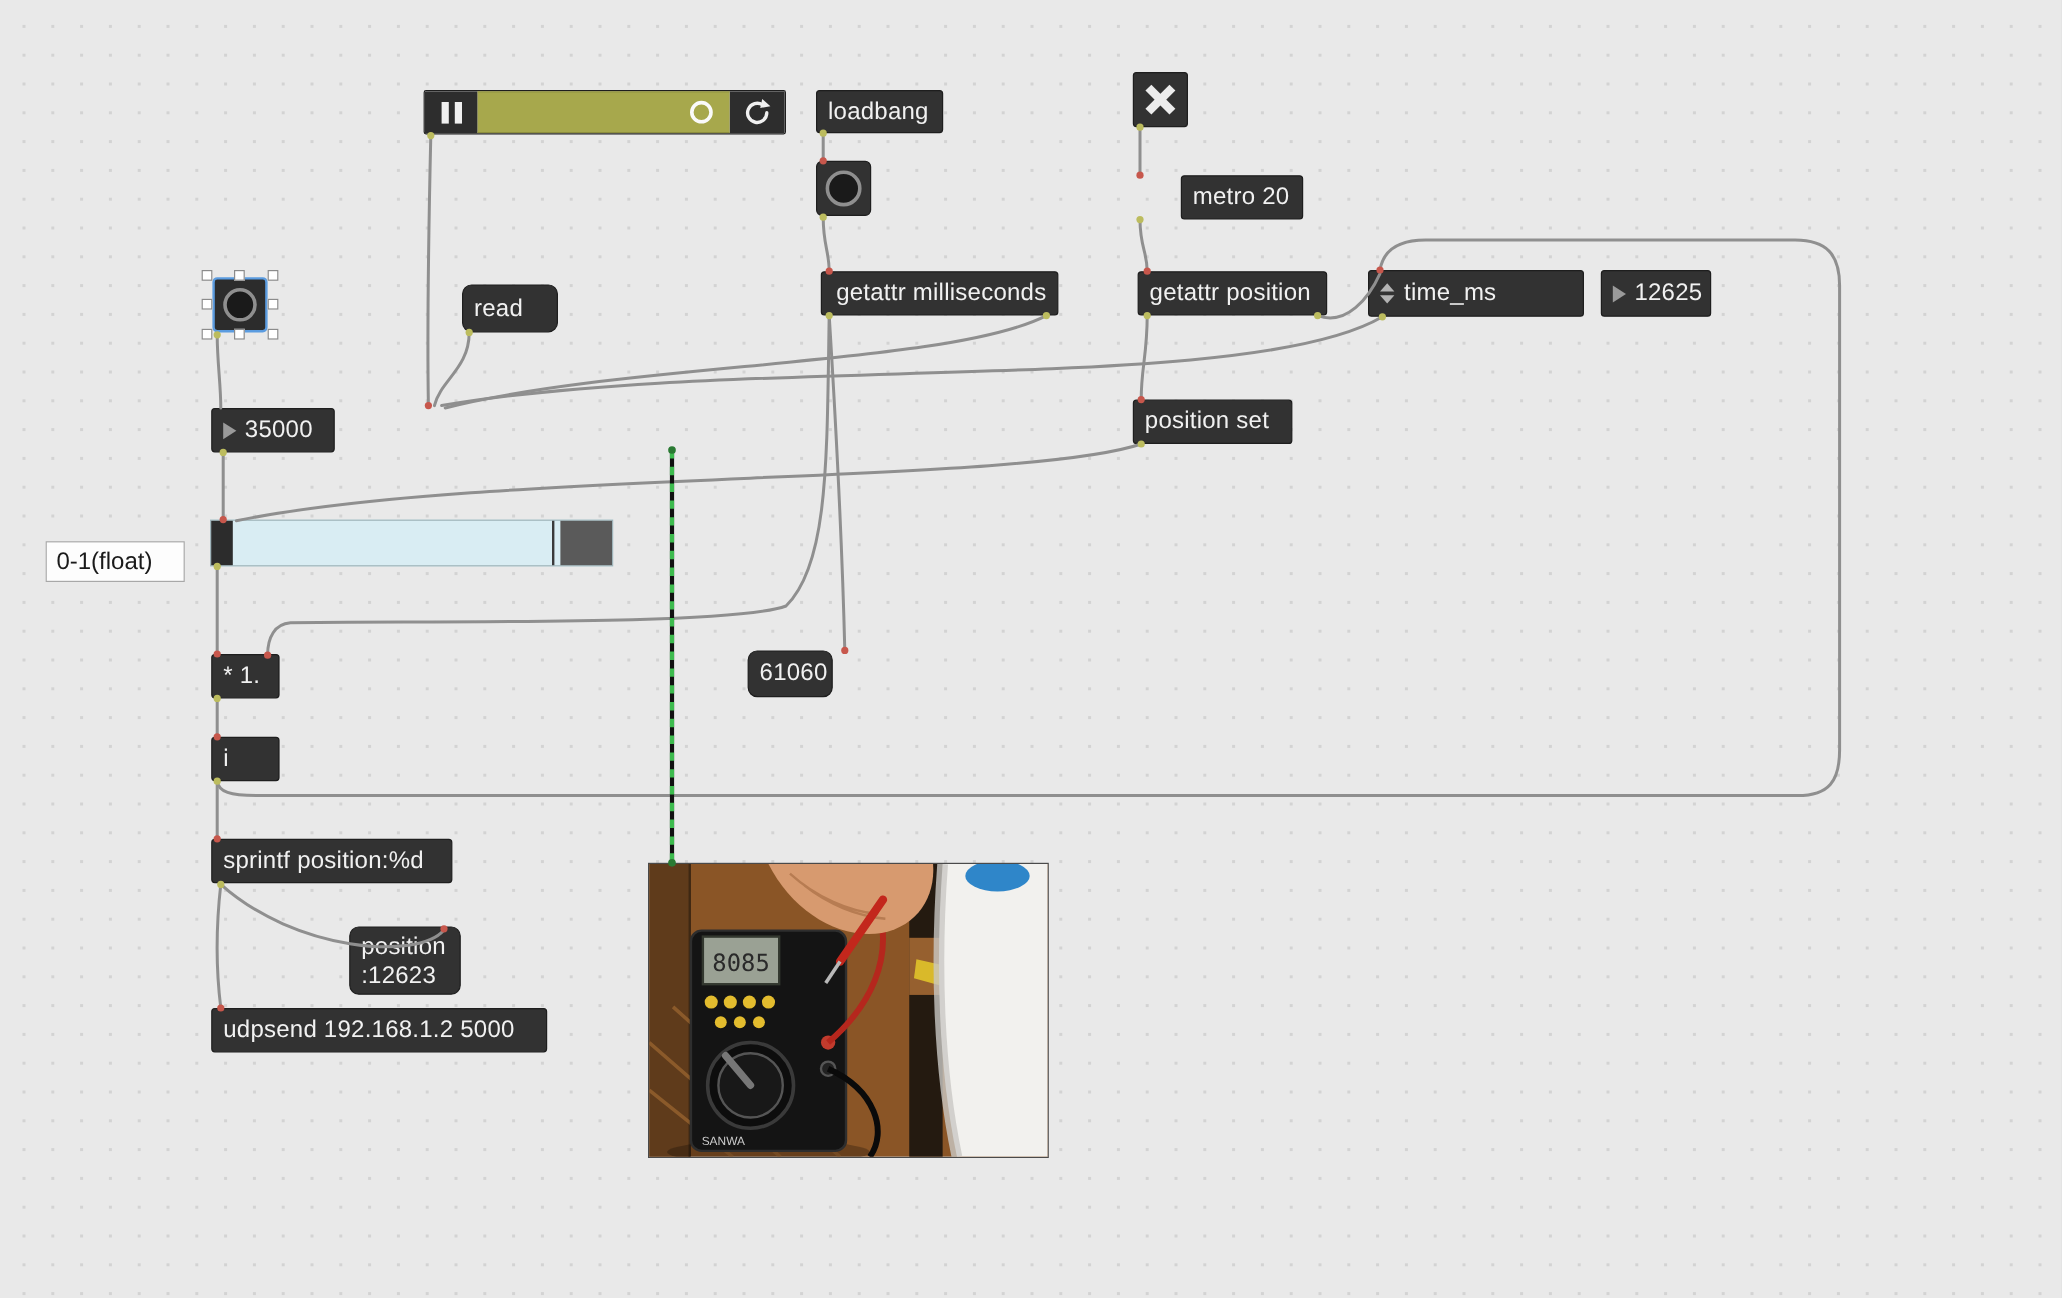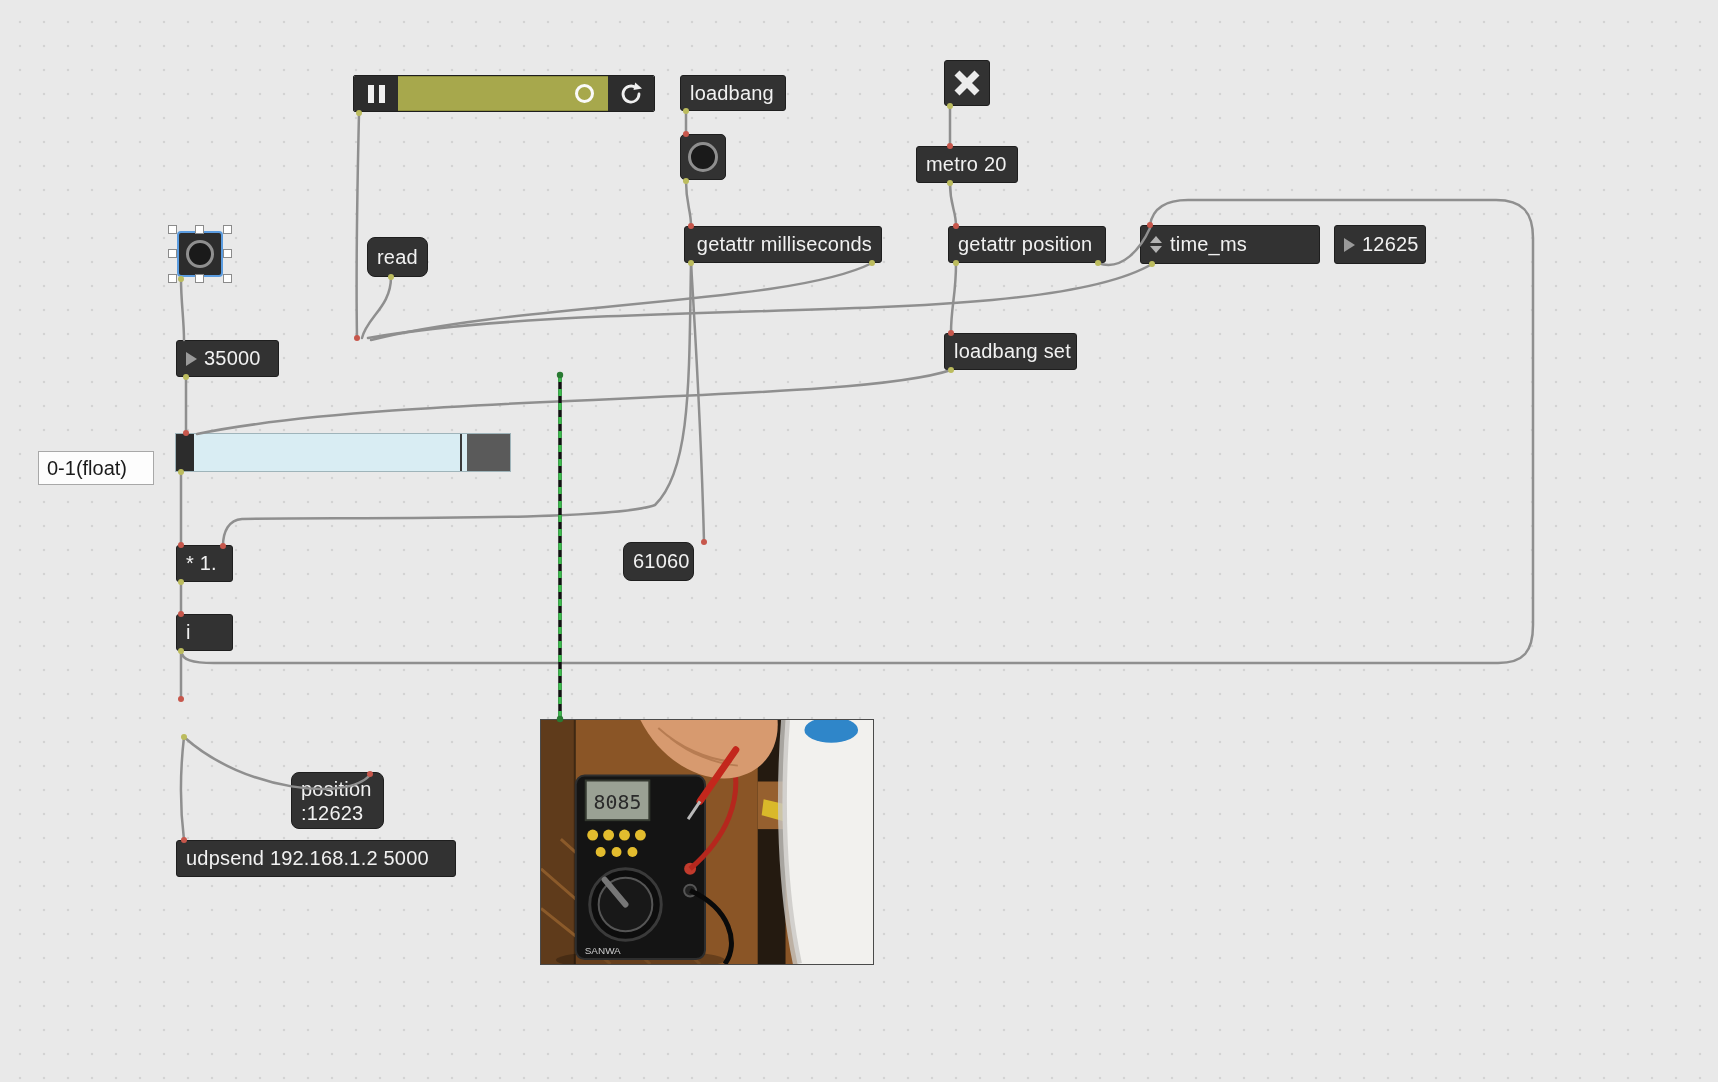--- a/index.html
+++ b/index.html
@@ -85,21 +85,21 @@
     <svg width="34" height="34" viewBox="0 0 34 34">
       <line x1="7" y1="7" x2="27" y2="27" stroke="#ececec" stroke-width="7"></line>
       <line x1="27" y1="7" x2="7" y2="27" stroke="#ececec" stroke-width="7"></line>
     </svg>
   </div>
 
   <div class="box" style="left:680px;top:134px;width:46px;height:46px;padding:0;border-radius:5px;">
     <span class="bang-circle"></span>
   </div>
 
-  <div class="box" style="left:916px;top:146px;width:102px;height:37px;">
+  <div class="box" style="left:984px;top:146px;width:102px;height:37px;">
     <span>metro 20</span>
   </div>
 
   <div class="box" style="left:684px;top:226px;width:198px;height:37px;justify-content:flex-end;">
     <span>getattr milliseconds</span>
   </div>
 
   <div class="box" style="left:948px;top:226px;width:158px;height:37px;">
     <span>getattr position</span>
   </div>
@@ -124,32 +124,32 @@
     <span class="handle" style="left:0;top:0;"></span>
     <span class="handle" style="left:27px;top:0;"></span>
     <span class="handle" style="right:0;top:0;"></span>
     <span class="handle" style="left:0;top:24px;"></span>
     <span class="handle" style="right:0;top:24px;"></span>
     <span class="handle" style="left:0;bottom:0;"></span>
     <span class="handle" style="left:27px;bottom:0;"></span>
     <span class="handle" style="right:0;bottom:0;"></span>
   </div>
 
-  <div class="box msg" style="left:367px;top:237px;width:61px;height:40px;">
+  <div class="box msg" style="left:385px;top:237px;width:80px;height:40px;">
     <span>read</span>
   </div>
 
   <div class="box" style="left:176px;top:340px;width:103px;height:37px;">
     <span class="tri-right"></span>
     <span>35000</span>
   </div>
 
 
   <div class="box" style="left:944px;top:333px;width:133px;height:37px;">
-    <span>loadbang set</span>
+    <span>position set</span>
   </div>
 
   <div class="comment" style="left:38px;top:439px;width:116px;height:34px;">
     <span>0-1(float)</span>
   </div>
 
   <div style="position:absolute;left:175px;top:433px;width:336px;height:39px;background:#d9edf3;border:1px solid #9fb4ba;z-index:2;">
     <div style="position:absolute;left:0;top:0;width:18px;height:100%;background:#2c2c2c;"></div>
     <div style="position:absolute;left:284px;top:0;width:2px;height:100%;background:#3a3a3a;"></div>
     <div style="position:absolute;right:0;top:0;width:43px;height:100%;background:#5a5a5a;"></div>
@@ -160,20 +160,23 @@
   </div>
 
   <div class="box" style="left:176px;top:614px;width:57px;height:37px;">
     <span>i</span>
   </div>
 
   <div class="box msg" style="left:623px;top:542px;width:71px;height:39px;">
     <span>61060</span>
   </div>
 
+  <div class="box" style="left:176px;top:699px;width:201px;height:37px;">
+    <span>sprintf position:%d</span>
+  </div>
 
   <div class="box msg" style="left:291px;top:772px;width:93px;height:57px;flex-direction:column;align-items:flex-start;justify-content:center;line-height:24px;">
     <span>position</span>
     <span>:12623</span>
   </div>
 
   <div class="box" style="left:176px;top:840px;width:280px;height:37px;">
     <span>udpsend 192.168.1.2 5000</span>
   </div>
 

